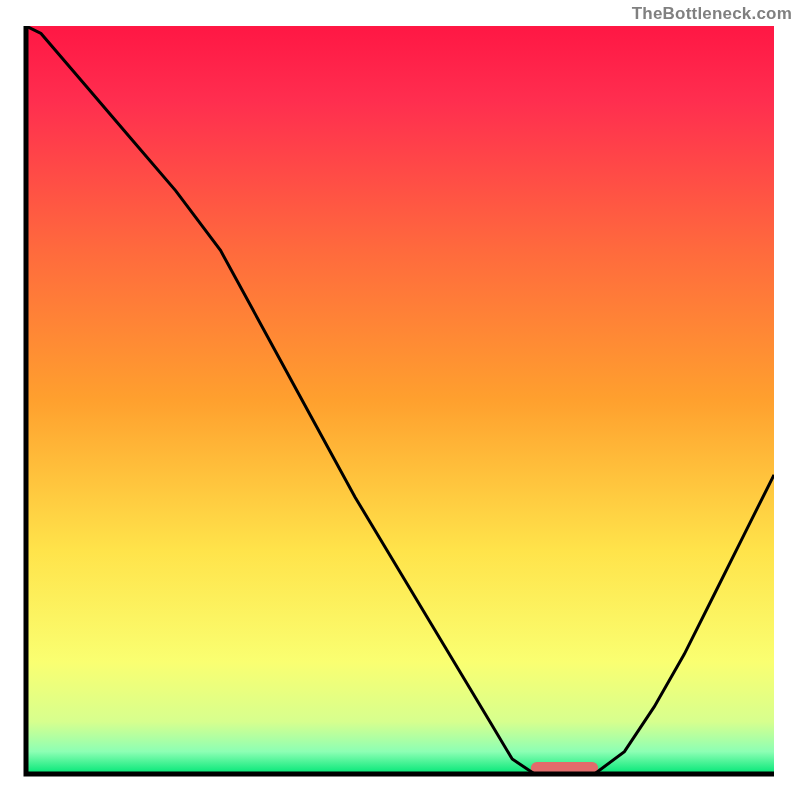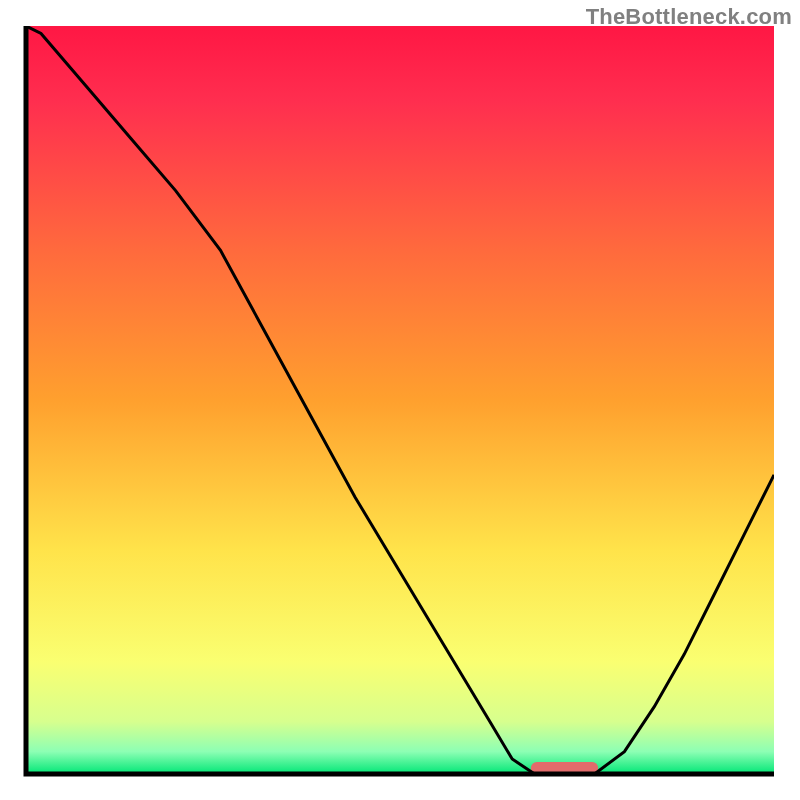--- a/index.html
+++ b/index.html
@@ -13,21 +13,21 @@
   .chart-wrap {
     position: relative;
     width: 800px;
     height: 800px;
   }
   .watermark {
     position: absolute;
     top: 4px;
     right: 8px;
     font-family: Arial, Helvetica, sans-serif;
-    font-size: 22px;
+    font-size: 17px;
     font-weight: bold;
     color: #808080;
     z-index: 5;
     letter-spacing: 0.2px;
   }
   svg {
     position: absolute;
     inset: 0;
   }
 </style>

